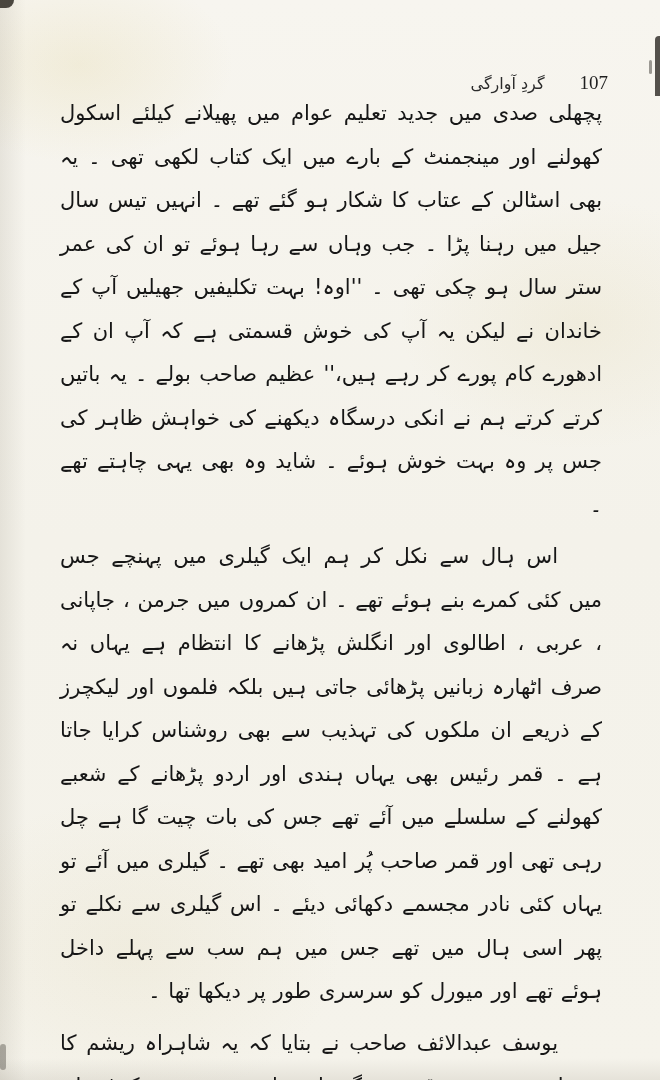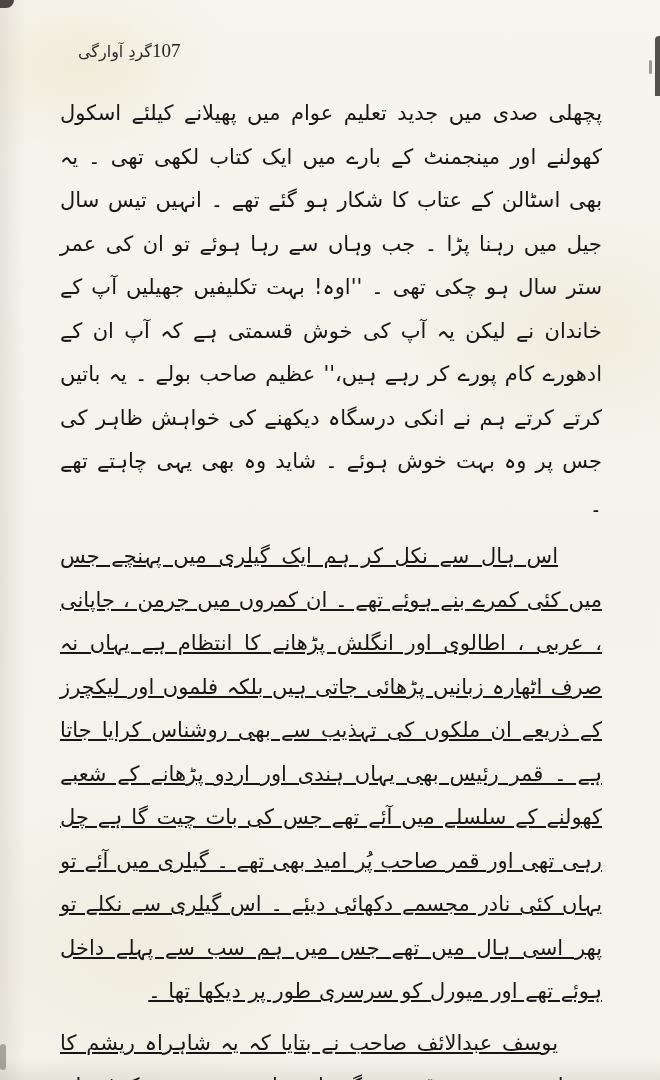--- a/index.html
+++ b/index.html
@@ -24,45 +24,45 @@
   .art-tr2{top:60px;right:8px;width:3px;height:14px;opacity:.45;border-radius:2px;}
   .art-bl{bottom:10px;left:0;width:6px;height:26px;opacity:.35;border-radius:3px;}
   .edge-shade-left{position:absolute;top:0;left:0;bottom:0;width:26px;
     background:linear-gradient(90deg,rgba(90,80,60,0.10),rgba(0,0,0,0));}
   .edge-shade-bottom{position:absolute;left:0;right:0;bottom:0;height:22px;
     background:linear-gradient(0deg,rgba(90,80,60,0.10),rgba(0,0,0,0));}
 
   .header{
     position:absolute;top:40px;left:78px;right:52px;
     direction:ltr;
-    display:flex;justify-content:flex-start;align-items:baseline;
+    display:flex;justify-content:flex-end;align-items:baseline;gap:35px;
   }
   .running-title{
     direction:rtl;
     font-size:16px;color:#2b2b2b;
     letter-spacing:0.5px;
   }
   .page-number{
     font-family:"Liberation Serif",serif;
-    font-size:19px;color:#1f1f1f;
+    font-size:19px;color:#1f1f1f;margin-top:32px;
   }
 
   .body-text{
     position:absolute;top:84px;right:50px;left:52px;bottom:60px;
     direction:rtl;
     text-align:justify;
     -moz-text-align-last:right;
     text-align-last:right;
     font-size:21px;
     line-height:43.5px;
     color:#161616;
     word-spacing:1px;
   }
   .body-text p{margin:8px;}
-  .body-text p.indent{text-indent:44px;text-decoration:underline;}
+  .body-text p.indent{text-indent:44px;}
 </style>
 </head>
 <body>
 
 <div class="page">
 
   <div class="artifact art-tl"></div>
   <div class="artifact art-tr"></div>
   <div class="artifact art-tr2"></div>
   <div class="artifact art-bl"></div>

